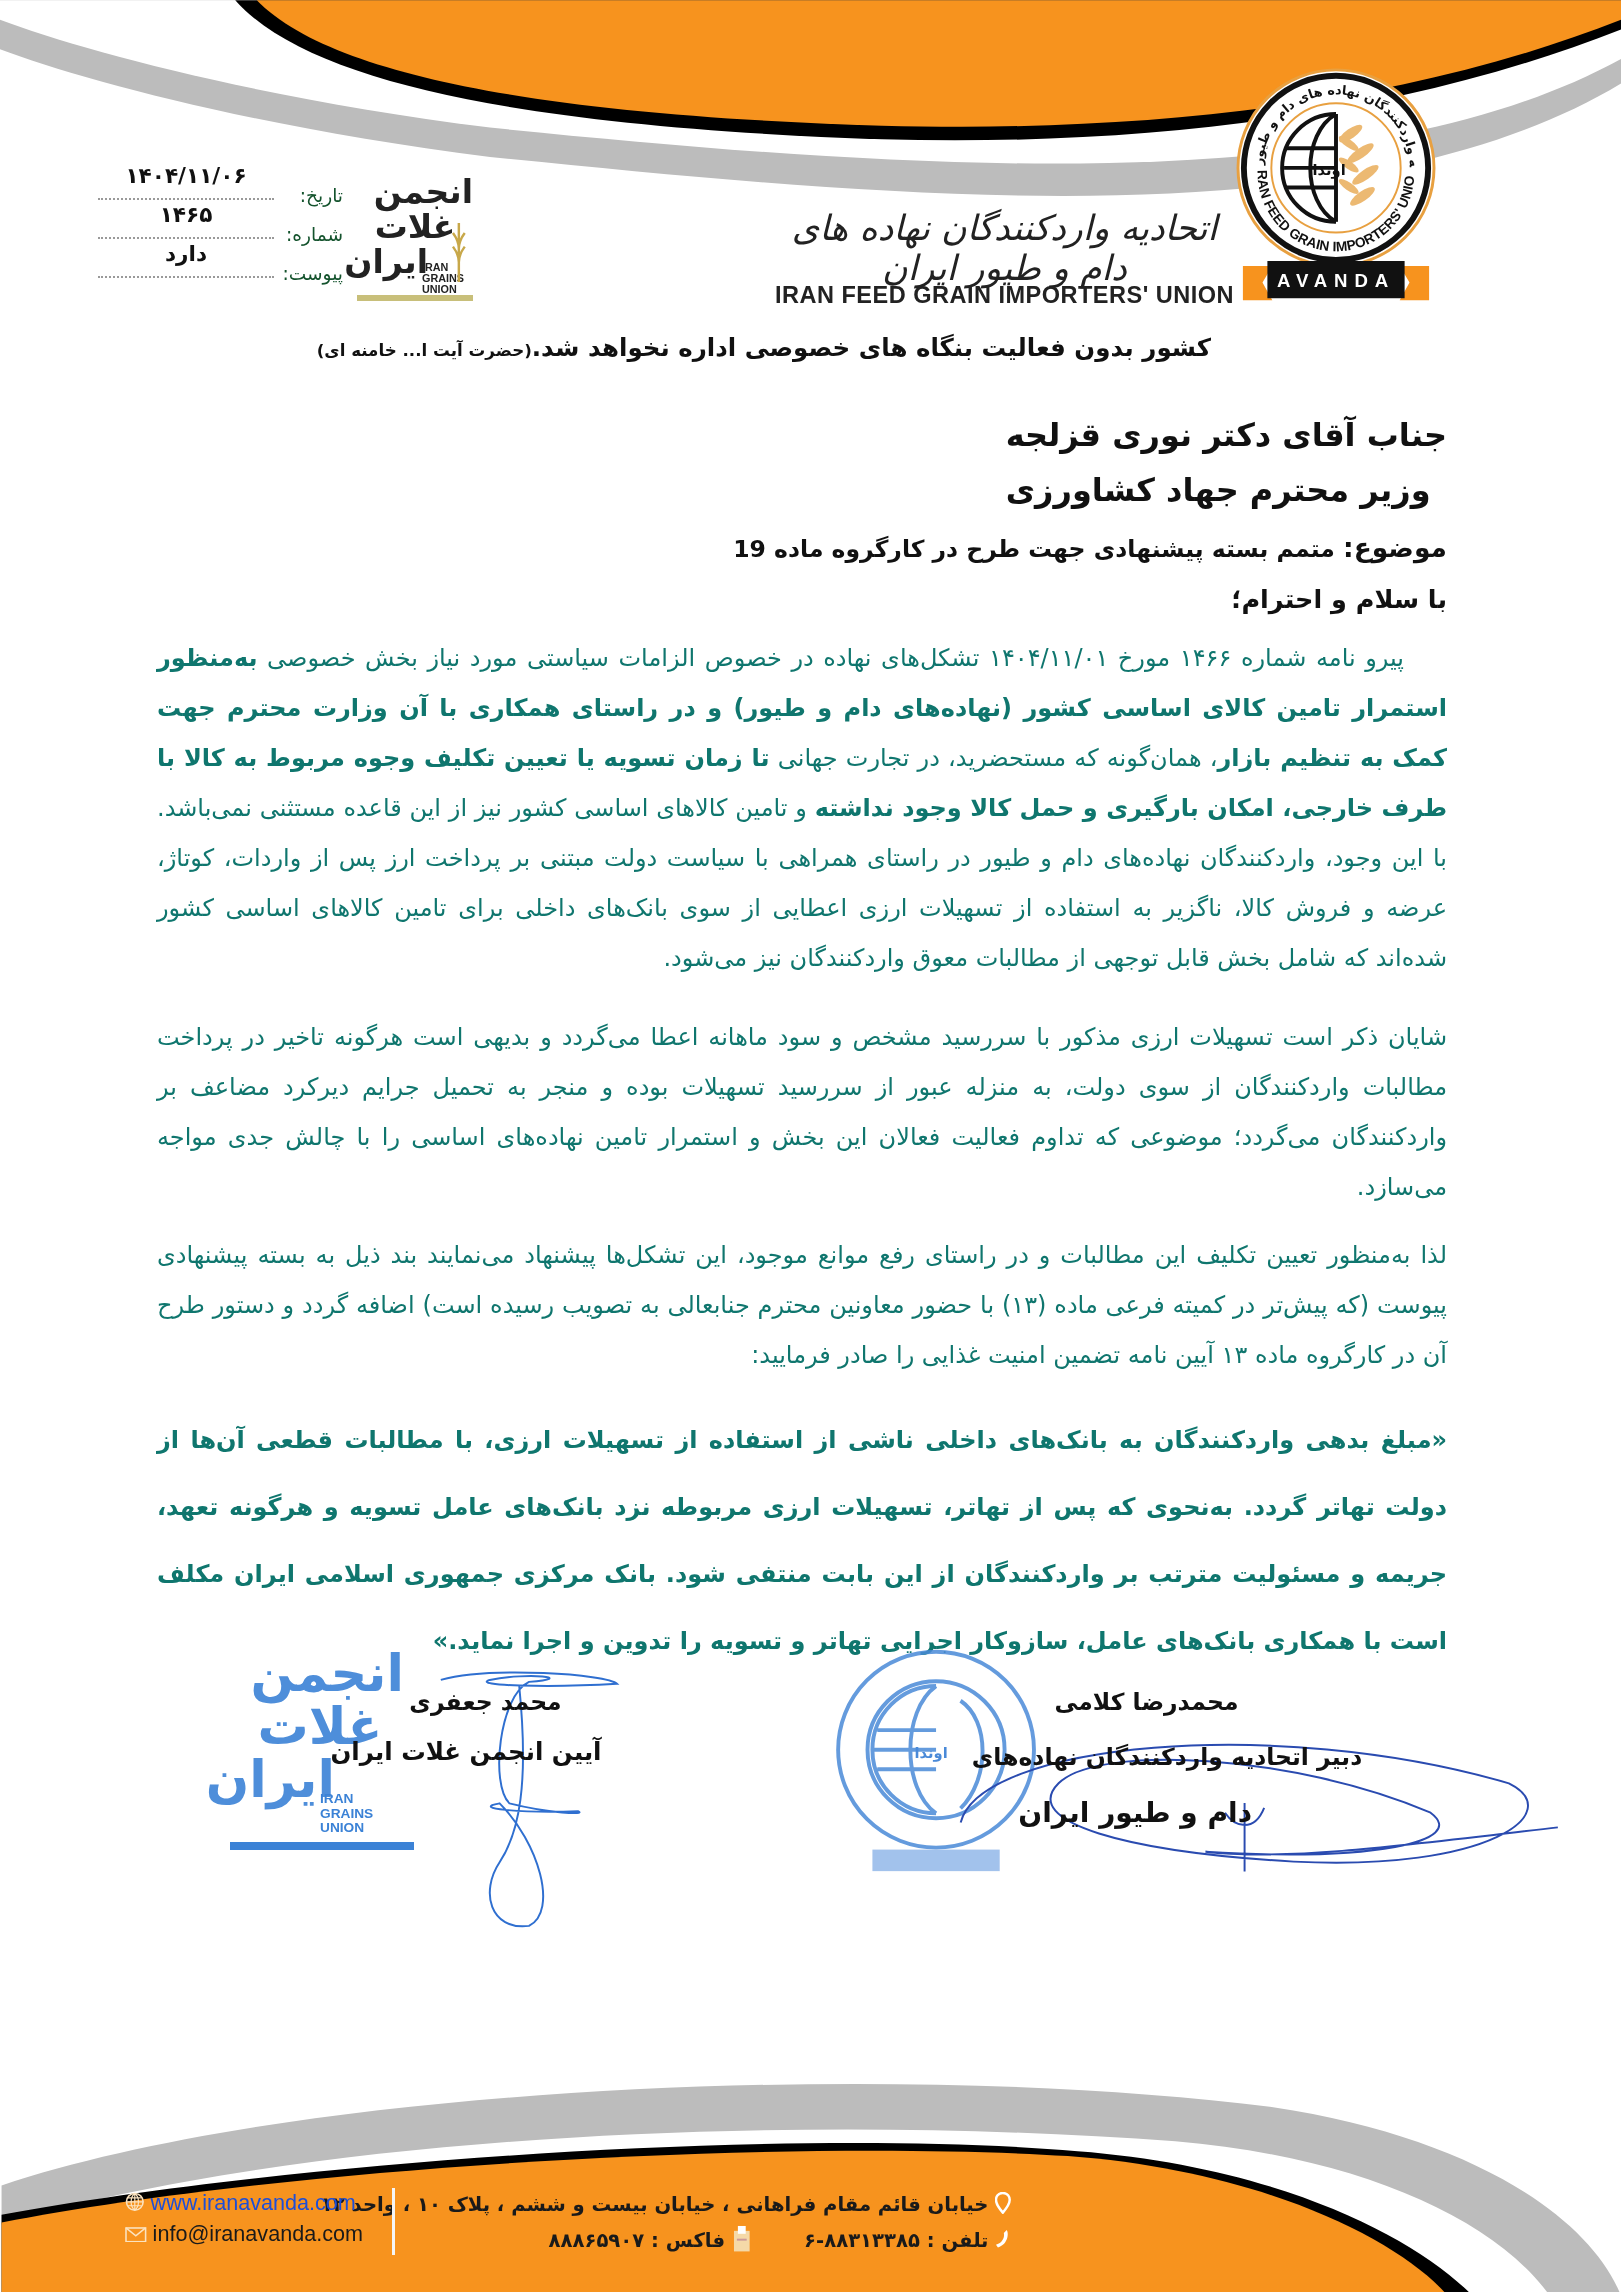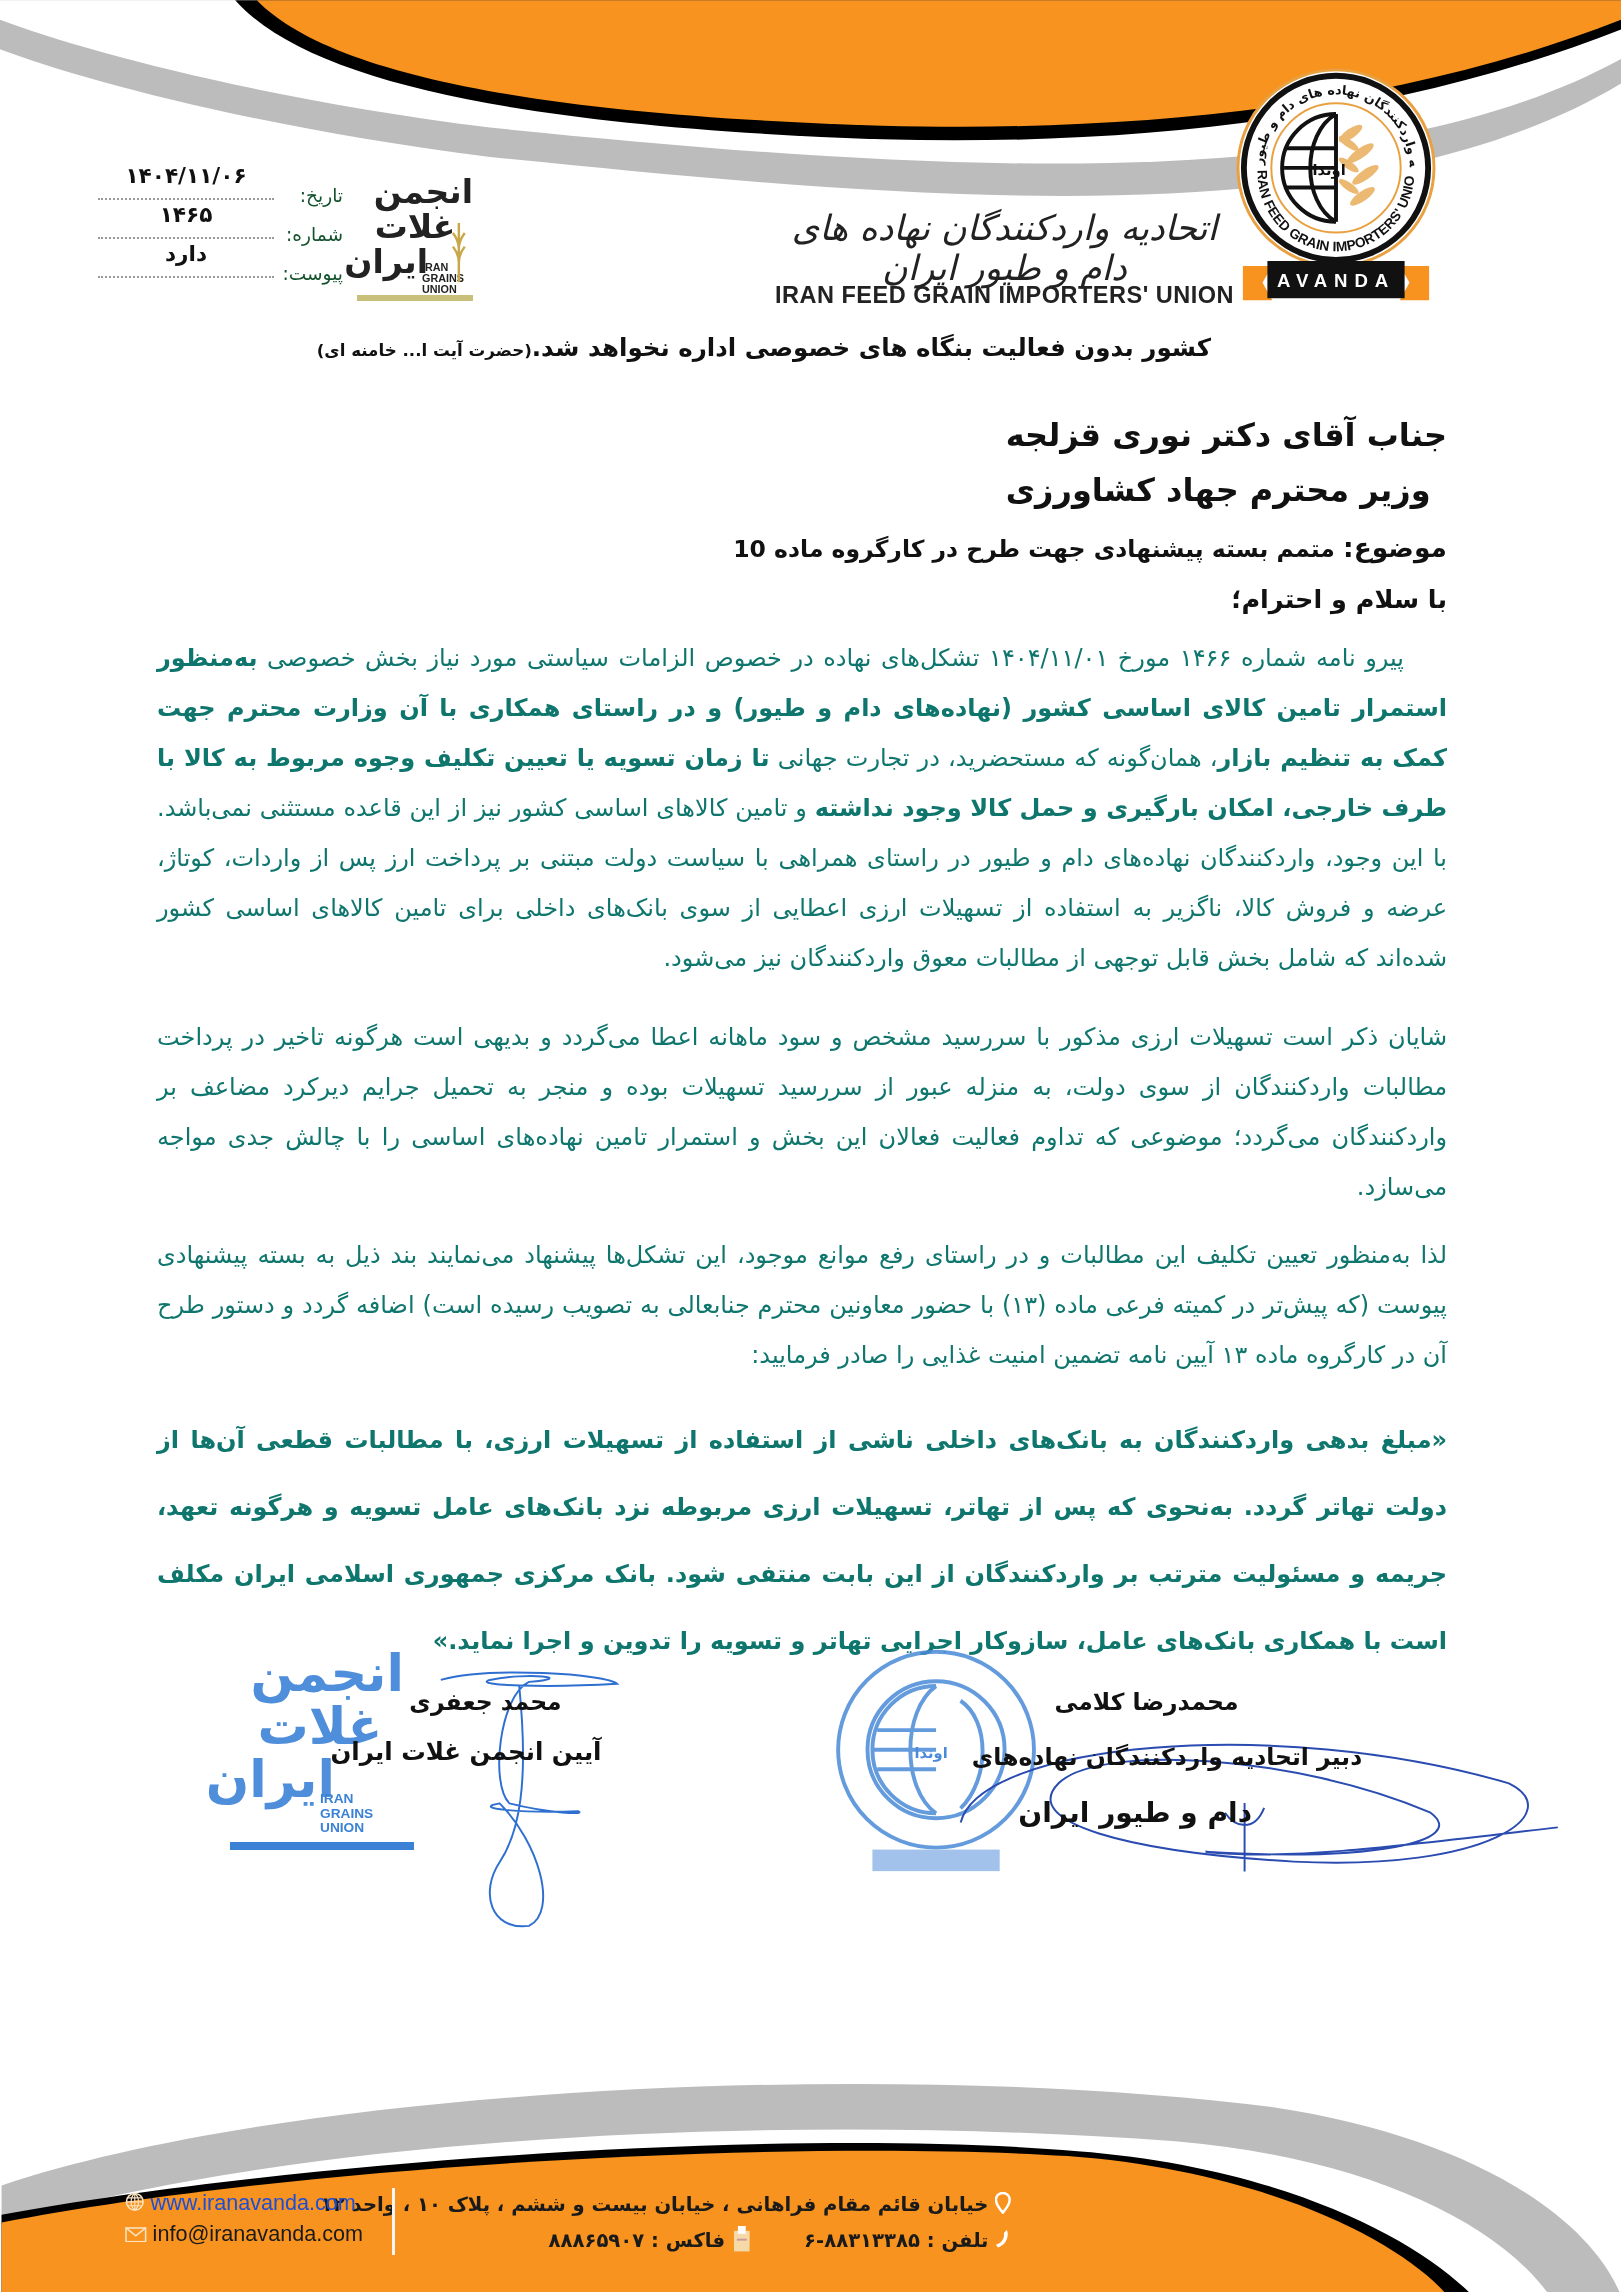--- a/index.html
+++ b/index.html
@@ -150,21 +150,21 @@
   <span>کشور بدون فعالیت بنگاه های خصوصی اداره نخواهد شد.</span><small>(حضرت آیت ا... خامنه ای)</small>
 </div>
 
 <div class="addressee">
   <div>جناب آقای دکتر نوری قزلجه</div>
   <div>وزیر محترم جهاد کشاورزی</div>
 </div>
 
 <div class="subject">
   <span class="lbl">موضوع:</span>
-  <span>متمم بسته پیشنهادی جهت طرح در کارگروه ماده 10</span>
+  <span>متمم بسته پیشنهادی جهت طرح در کارگروه ماده 19</span>
 </div>
 
 <div class="greeting">با سلام و احترام؛</div>
 
 <div class="body-text" id="p1"><span>پیرو نامه شماره ۱۴۶۶ مورخ ۱۴۰۴/۱۱/۰۱ تشکل‌های نهاده در خصوص الزامات سیاستی مورد نیاز بخش خصوصی </span><b>به‌منظور استمرار تامین کالای اساسی کشور (نهاده‌های دام و طیور) و در راستای همکاری با آن وزارت محترم جهت کمک به تنظیم بازار</b><span>، همان‌گونه که مستحضرید، در تجارت جهانی </span><b>تا زمان تسویه یا تعیین تکلیف وجوه مربوط به کالا با طرف خارجی، امکان بارگیری و حمل کالا وجود نداشته</b><span> و تامین کالاهای اساسی کشور نیز از این قاعده مستثنی نمی‌باشد. با این وجود، واردکنندگان نهاده‌های دام و طیور در راستای همراهی با سیاست دولت مبتنی بر پرداخت ارز پس از واردات، کوتاژ، عرضه و فروش کالا، ناگزیر به استفاده از تسهیلات ارزی اعطایی از سوی بانک‌های داخلی برای تامین کالاهای اساسی کشور شده‌اند که شامل بخش قابل توجهی از مطالبات معوق واردکنندگان نیز می‌شود.</span></div>
 
 <div class="body-text" id="p2">شایان ذکر است تسهیلات ارزی مذکور با سررسید مشخص و سود ماهانه اعطا می‌گردد و بدیهی است هرگونه تاخیر در پرداخت مطالبات واردکنندگان از سوی دولت، به منزله عبور از سررسید تسهیلات بوده و منجر به تحمیل جرایم دیرکرد مضاعف بر واردکنندگان می‌گردد؛ موضوعی که تداوم فعالیت فعالان این بخش و استمرار تامین نهاده‌های اساسی را با چالش جدی مواجه می‌سازد.</div>
 
 <div class="body-text" id="p3">لذا به‌منظور تعیین تکلیف این مطالبات و در راستای رفع موانع موجود، این تشکل‌ها پیشنهاد می‌نمایند بند ذیل به بسته پیشنهادی پیوست (که پیش‌تر در کمیته فرعی ماده (۱۳) با حضور معاونین محترم جنابعالی به تصویب رسیده است) اضافه گردد و دستور طرح آن در کارگروه  ماده ۱۳ آیین نامه تضمین امنیت غذایی را صادر فرمایید:</div>
 

